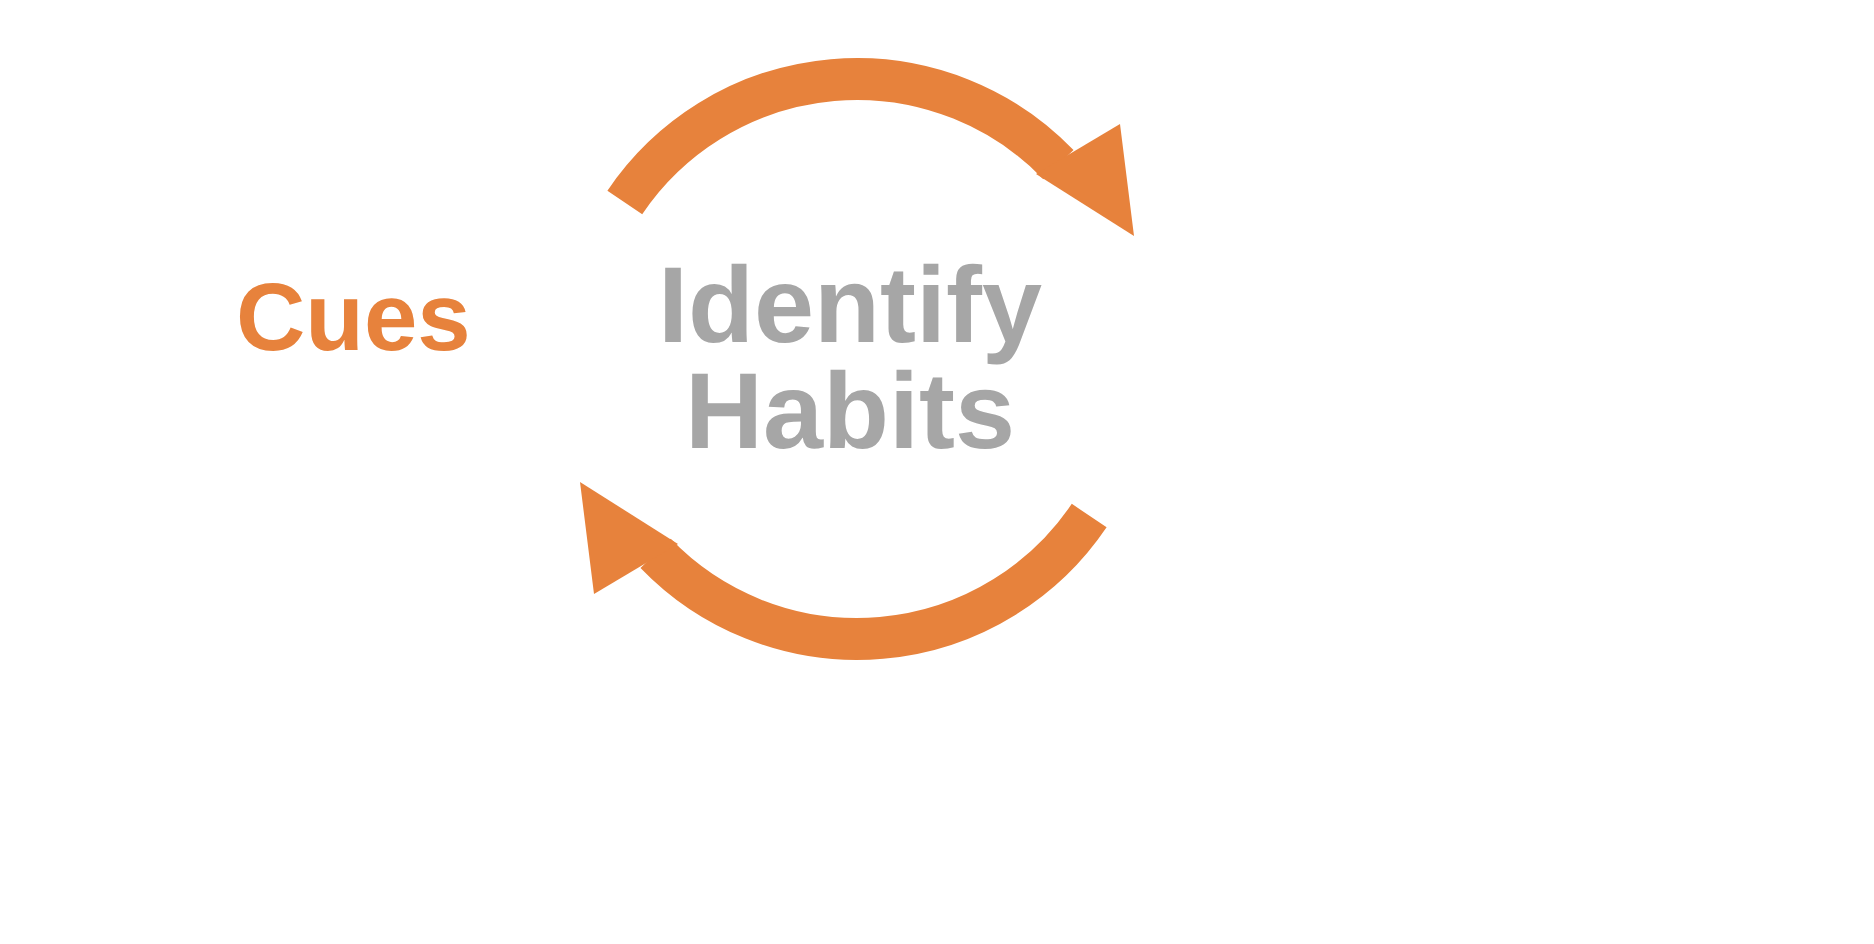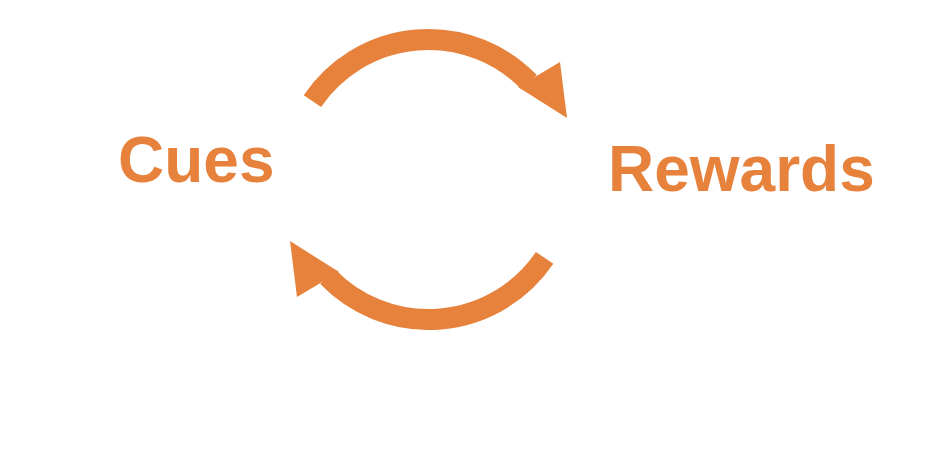--- a/index.html
+++ b/index.html
@@ -31,21 +31,21 @@
     stroke-width: 21;
     stroke-linecap: butt;
   }
   .head {
     fill: var(--accent-orange);
     stroke: none;
   }
   .label {
     position: absolute;
     font-weight: 700;
-    font-size: 64px;
+    font-size: 48px;
     line-height: 64px;
     color: var(--accent-orange);
     white-space: nowrap;
   }
   .label-cues { left: 118px; top: 128px; }
   .label-rewards { left: 608px; top: 137px; }
   .label-heuristics { left: 262px; top: 381px; }
   .center-label {
     position: absolute;
     left: 425px;
@@ -70,17 +70,20 @@
       <polygon class="head" points="560,62 518,87 567,118"></polygon>
     </g>
     <g transform="rotate(180 428.5 179.5)">
       <path class="arc" d="M 312.4 101.2 A 140 140 0 0 1 529.2 82.3"></path>
       <polygon class="head" points="560,62 518,87 567,118"></polygon>
     </g>
   </svg>
 
   <div class="label label-cues">Cues</div>
 
-  <div class="label label-rewards">Rewards</div>
 
 
+  <div class="center-label">
+    <div>Identify</div>
+    <div>Habits</div>
+  </div>
 
 </div>
 
 </body></html>

